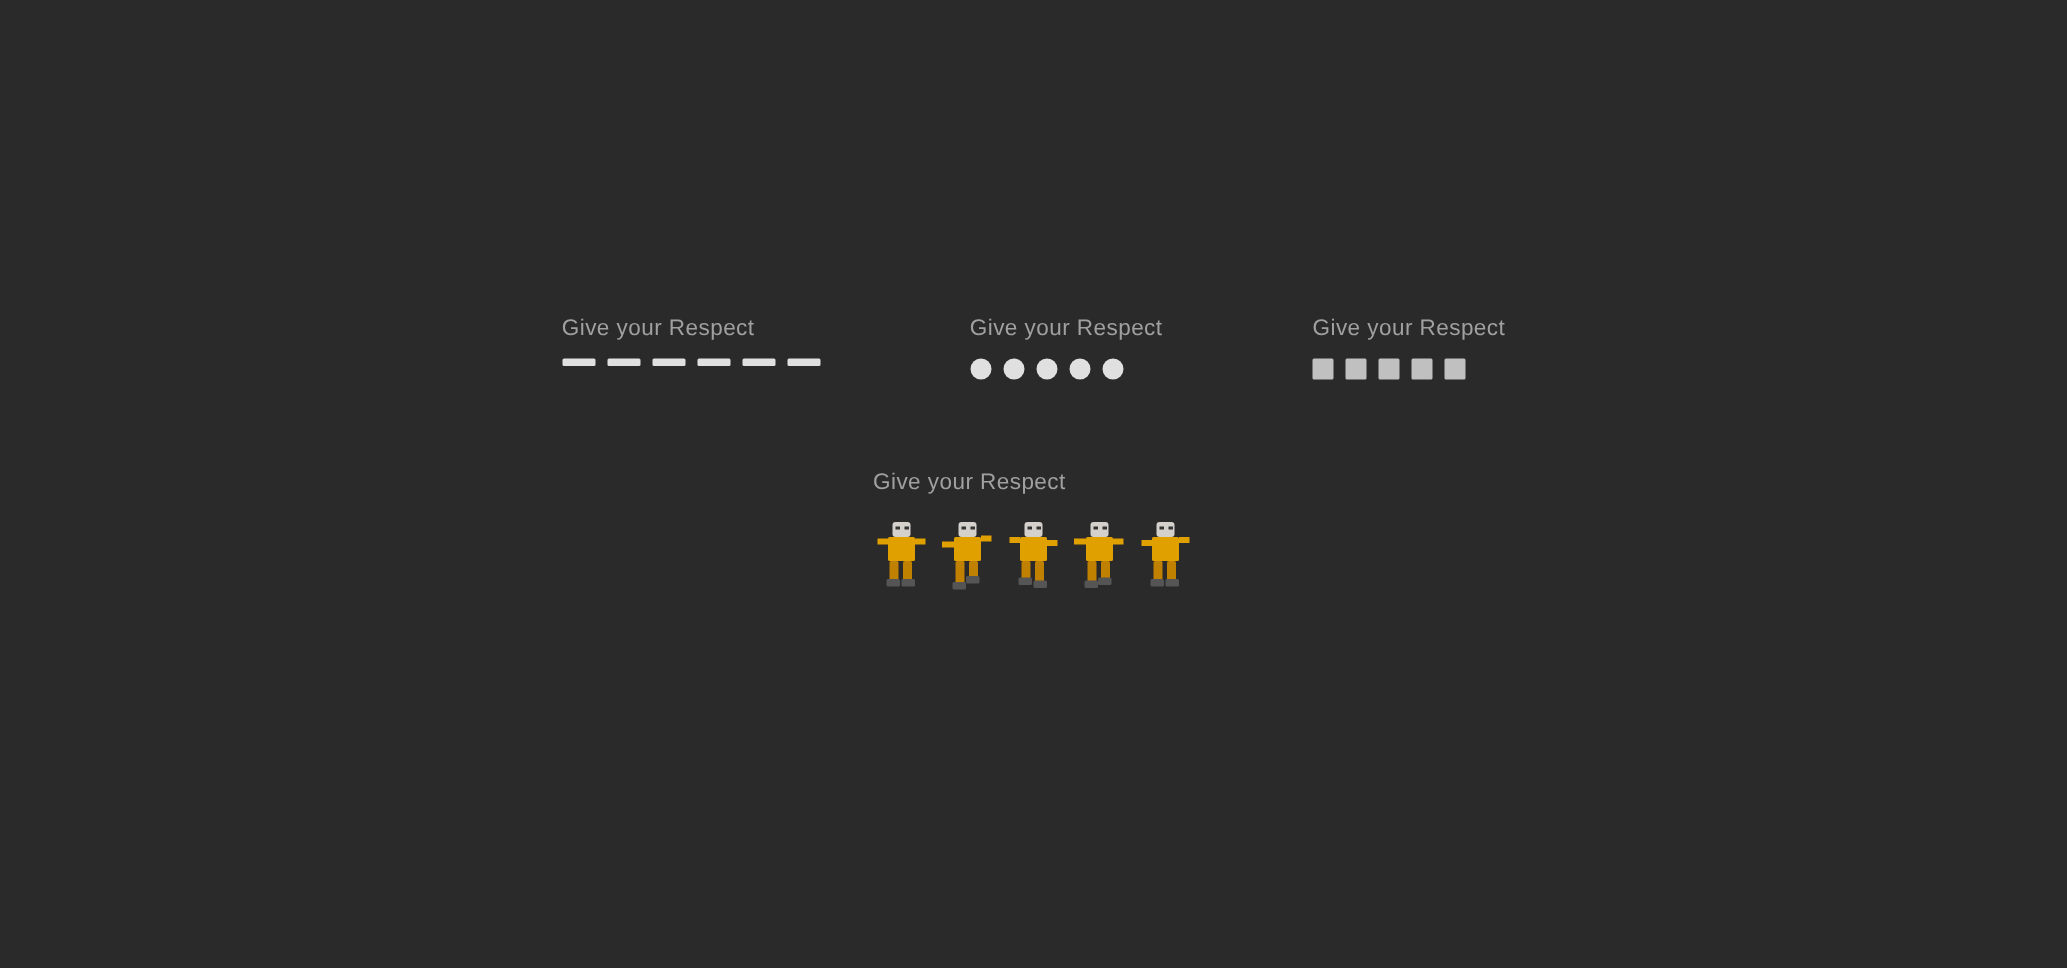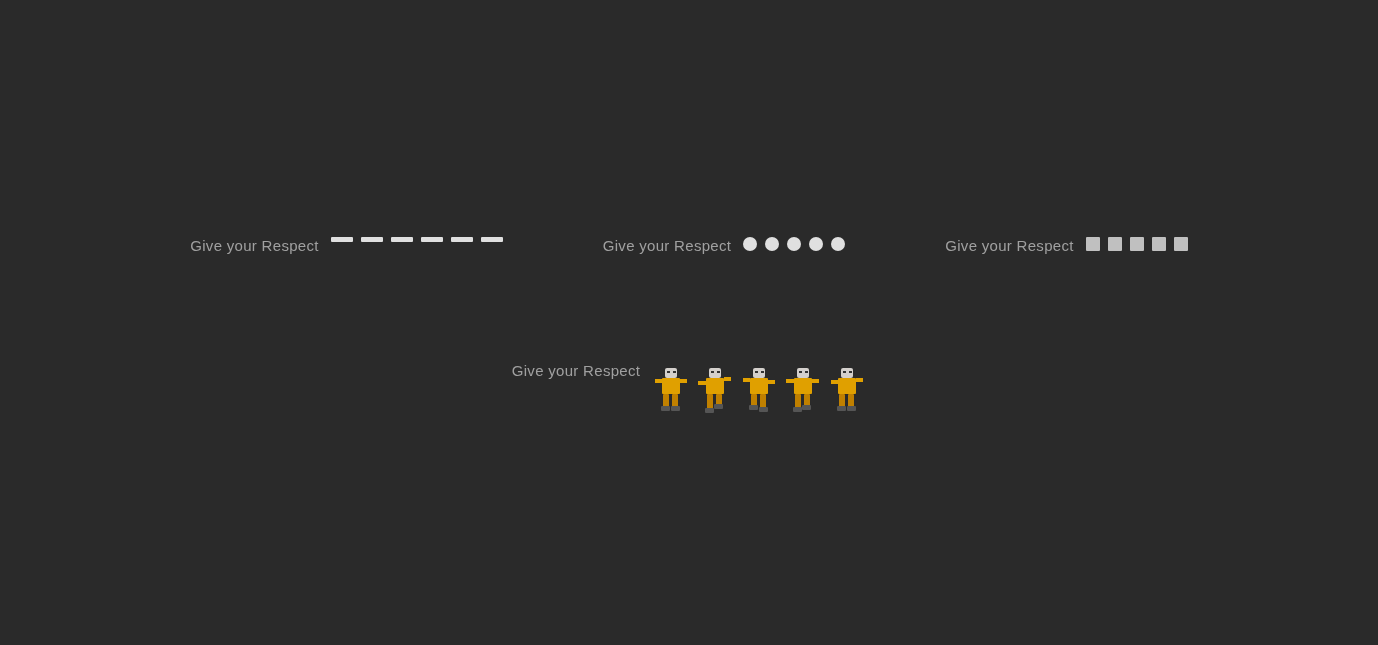--- a/index.html
+++ b/index.html
@@ -38,24 +38,23 @@
     }
 
     .bottom-row {
       display: flex;
       flex-direction: column;
       align-items: center;
     }
 
     .respect-block {
       display: flex;
-      flex-direction: row;
+      flex-direction: column;
       align-items: flex-start;
       gap: 12px;
-      margin-top: 48px;
     }
 
     .respect-label {
       color: #a0a0a0;
       font-size: 15px;
       font-weight: normal;
       letter-spacing: 0.3px;
     }
 
     .indicator-row {

